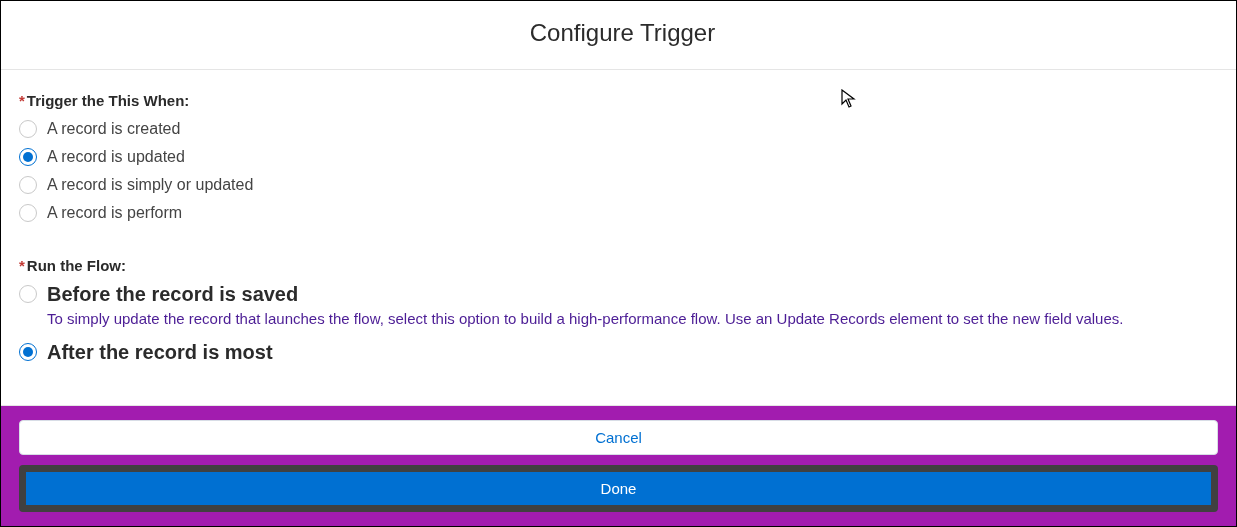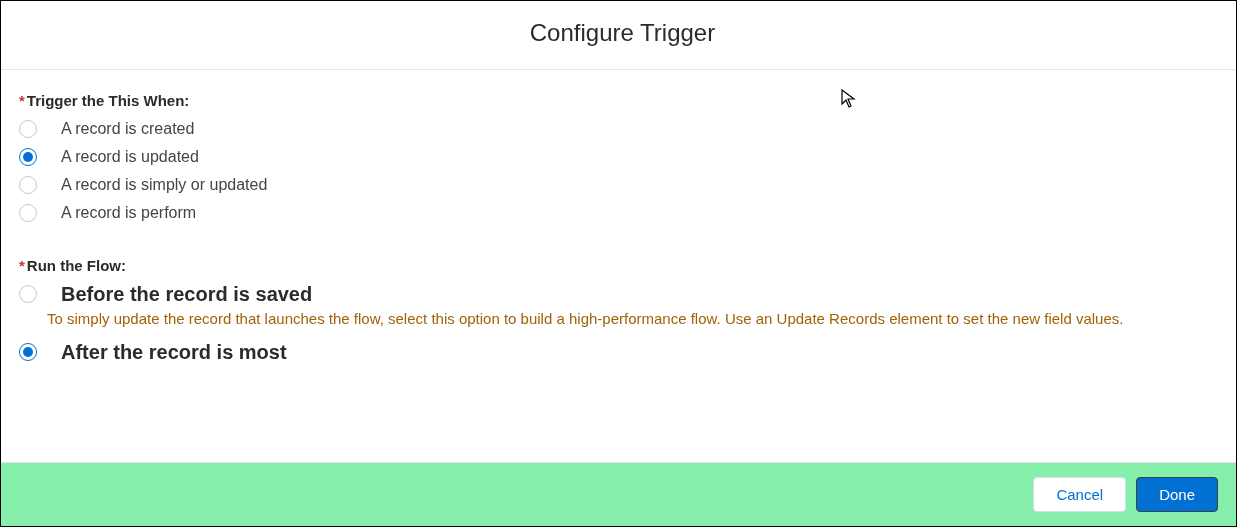--- a/index.html
+++ b/index.html
@@ -44,21 +44,21 @@
       margin-right: 2px;
     }
     .radio-group {
       display: flex;
       flex-direction: column;
       gap: 4px;
     }
     .radio-row {
       display: flex;
       align-items: flex-start;
-      gap: 24px;
+      gap: 10px;
       cursor: pointer;
       padding: 1px 0;
     }
     .radio-circle {
       width: 18px;
       height: 18px;
       border: 1px solid #c9c9c9;
       border-radius: 50%;
       flex-shrink: 0;
       margin-top: 2px;
@@ -84,54 +84,55 @@
       line-height: 22px;
     }
     .radio-label-bold {
       font-size: 20px;
       font-weight: 700;
       color: #2b2b2b;
       line-height: 22px;
     }
     .radio-desc {
       font-size: 15px;
-      color: #a16207;
+      color: #4c1d95;
       line-height: 22px;
       margin-left: 28px;
       margin-top: 2px;
       margin-bottom: 6px;
     }
     .section-gap {
       height: 32px;
     }
     .footer {
-      background: #86efac;
+      background: #a21caf;
       border-top: 1px solid #e5e5e5;
       padding: 14px 18px;
       display: flex;
       justify-content: flex-end;
       gap: 10px;
+      flex-direction: column;
     }
     .btn {
       font-size: 15px;
       padding: 8px 22px;
       border-radius: 4px;
       cursor: pointer;
       border: 1px solid transparent;
       font-family: inherit;
     }
     .btn-cancel {
       background: #fff;
       color: #0070d2;
       border: 1px solid #d8dde6;
     }
     .btn-done {
       background: #0070d2;
       color: #fff;
-      border: 1px solid #404040;
+      border: 7px solid #404040;
     }
     .cursor-icon {
       position: absolute;
       top: 88px;
       left: 840px;
       width: 16px;
       height: 20px;
       pointer-events: none;
     }
   </style>

